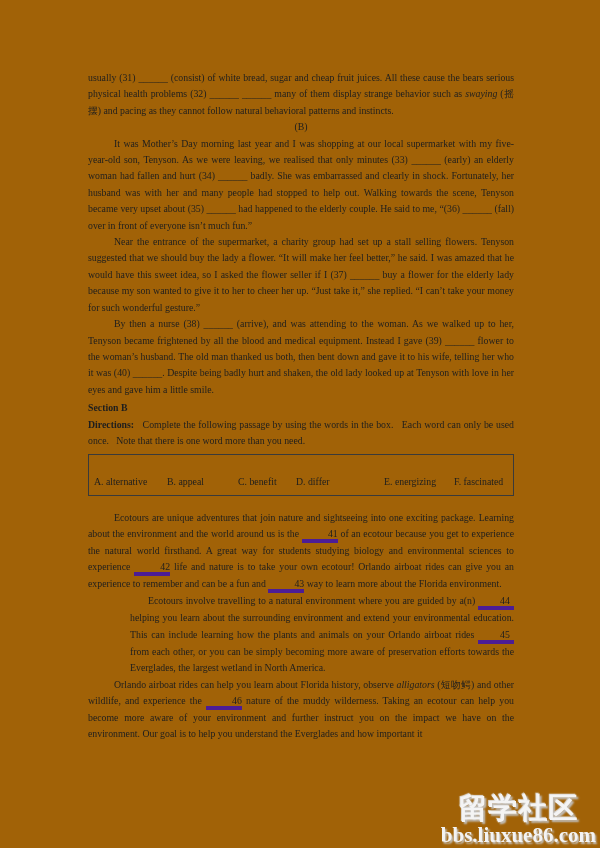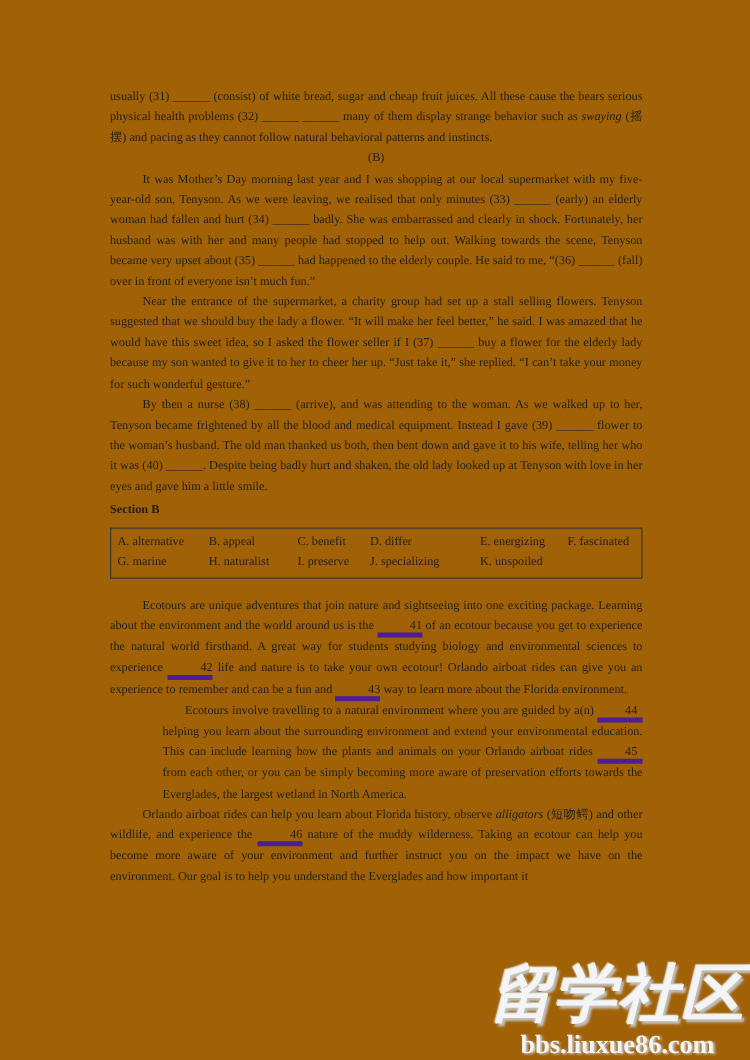--- a/index.html
+++ b/index.html
@@ -23,21 +23,21 @@
   .center{text-align:center;}
   .bold{font-weight:bold;}
   .title{font-size:10.6px;}
   .indent{text-indent:26px;}
   .indent-sm{text-indent:18px;margin-left:42px;}
   .sec-heading{margin-top:2px;font-weight:bold;}
   .prewrap{white-space:pre-wrap;}
   .word-box{
     border:1px solid #3a3a3a;
     margin-top:5px;
-    padding:3px 2px 4px 5px;
+    padding:19px 2px 4px 5px;
   }
   .wb-row{
     display:grid;
     grid-template-columns:73px 71px 58px 88px 70px auto;
     line-height:16.2px;
   }
   .wb-cell{white-space:nowrap;text-align:left;}
   .eco1{margin-top:14px;}
   .blank{
     display:inline-block;
@@ -47,26 +47,25 @@
     line-height:10px;
   }
   .watermark{
     position:absolute;
     right:4px;
     bottom:0;
     text-align:center;
     user-select:none;
   }
   .wm1{
-    font-size:50px;
+    font-size:29px;
     font-weight:bold;
     letter-spacing:1px;
     color:#f4f4f4;
     text-shadow:2px 2px 2px #c2c2c2,-1px -1px 1px #e4e4e4;
-    font-style:italic;
   }
   .wm2{
     font-size:21px;
     font-weight:bold;
     color:#f3f3f3;
     text-shadow:1.5px 1.5px 2px #c8c8c8;
     margin-top:-6px;
   }
 </style>
 </head>
@@ -78,37 +77,30 @@
     <p class="para"><span>usually (31) ______ (consist) of white bread, sugar and cheap fruit juices. All these cause the bears serious physical health problems (32) ______ ______ many of them display strange behavior such as </span><i>swaying</i><span> (摇摆) and pacing as they cannot follow natural behavioral patterns and instincts.</span></p>
 
     <p class="para center">(B)</p>
 
     <p class="para indent">It was Mother’s Day morning last year and I was shopping at our local supermarket with my five-year-old son, Tenyson. As we were leaving, we realised that only minutes (33) ______ (early) an elderly woman had fallen and hurt (34) ______ badly. She was embarrassed and clearly in shock. Fortunately, her husband was with her and many people had stopped to help out. Walking towards the scene, Tenyson became very upset about (35) ______ had happened to the elderly couple. He said to me, “(36) ______ (fall) over in front of everyone isn’t much fun.”</p>
     <p class="para indent">Near the entrance of the supermarket, a charity group had set up a stall selling flowers. Tenyson suggested that we should buy the lady a flower. “It will make her feel better,” he said. I was amazed that he would have this sweet idea, so I asked the flower seller if I (37) ______ buy a flower for the elderly lady because my son wanted to give it to her to cheer her up. “Just take it,” she replied. “I can’t take your money for such wonderful gesture.”</p>
     <p class="para indent">By then a nurse (38) ______ (arrive), and was attending to the woman. As we walked up to her, Tenyson became frightened by all the blood and medical equipment. Instead I gave (39) ______ flower to the woman’s husband. The old man thanked us both, then bent down and gave it to his wife, telling her who it was (40) ______. Despite being badly hurt and shaken, the old lady looked up at Tenyson with love in her eyes and gave him a little smile.</p>
 
     <p class="para sec-heading">Section B</p>
 
+    <p class="para"><b class="prewrap">Directions:</b><span class="prewrap">   Complete the following passage by using the words in the box.   Each word can only be used once.   Note that there is one word more than you need.</span></p>
 
     <div class="word-box">
       <div class="wb-row">
         <span class="wb-cell">A. alternative</span>
         <span class="wb-cell">B. appeal</span>
         <span class="wb-cell">C. benefit</span>
         <span class="wb-cell">D. differ</span>
         <span class="wb-cell">E. energizing</span>
         <span class="wb-cell">F. fascinated</span>
-      </div>
-      <div class="wb-row">
-        <span class="wb-cell">G. marine</span>
-        <span class="wb-cell">H. naturalist</span>
-        <span class="wb-cell">I. preserve</span>
-        <span class="wb-cell">J. specializing</span>
-        <span class="wb-cell">K. unspoiled</span>
-        <span class="wb-cell"></span>
       </div>
     </div>
 
     <p class="para indent eco1"><span>Ecotours are unique adventures that join nature and sightseeing into one exciting package. Learning about the environment and the world around us is the </span><span class="blank">41</span><span> of an ecotour because you get to experience the natural world firsthand. A great way for students studying biology and environmental sciences to experience </span><span class="blank">42</span><span> life and nature is to take your own ecotour! Orlando airboat rides can give you an experience to remember and can be a fun and </span><span class="blank">43</span><span> way to learn more about the Florida environment.</span></p>
 
     <p class="para indent-sm"><span>Ecotours involve travelling to a natural environment where you are guided by a(n) </span><span class="blank">44</span><span> helping you learn about the surrounding environment and extend your environmental education. This can include learning how the plants and animals on your Orlando airboat rides </span><span class="blank">45</span><span> from each other, or you can be simply becoming more aware of preservation efforts towards the Everglades, the largest wetland in North America.</span></p>
 
     <p class="para indent"><span>Orlando airboat rides can help you learn about Florida history, observe </span><i>alligators</i><span> (短吻鳄) and other wildlife, and experience the </span><span class="blank">46</span><span> nature of the muddy wilderness. Taking an ecotour can help you become more aware of your environment and further instruct you on the impact we have on the environment. Our goal is to help you understand the Everglades and how important it</span></p>
 
   </div>

